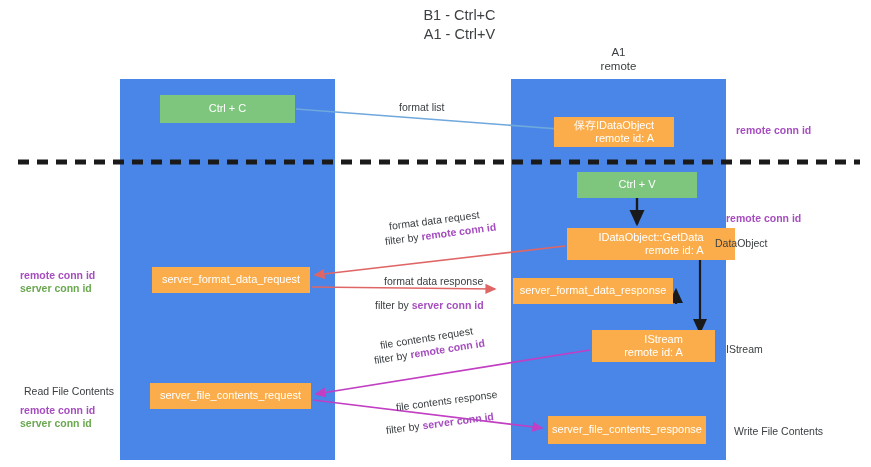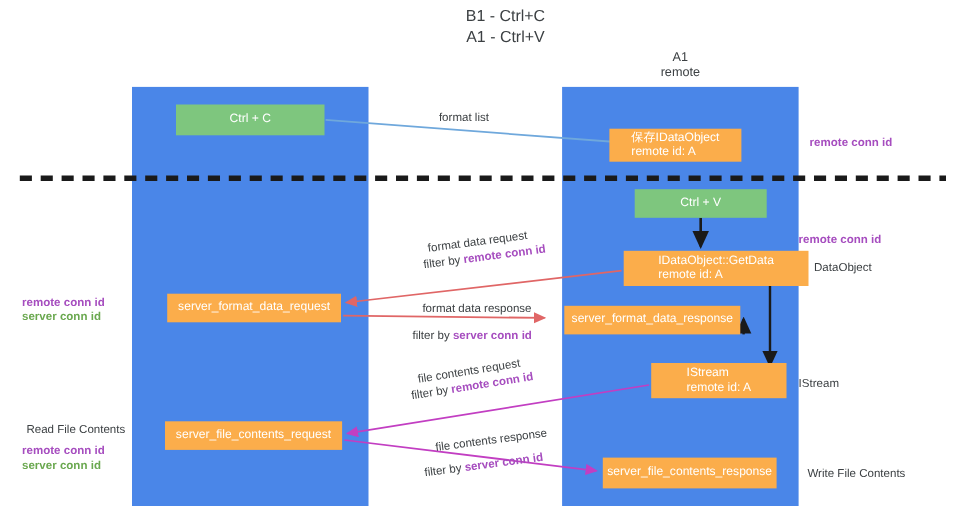--- a/index.html
+++ b/index.html
@@ -30,21 +30,21 @@
   .colhead{
     position:absolute;text-align:center;font-size:11.5px;line-height:14px;
     color:#3c4043;white-space:pre;width:215px;
   }
   #head-b1{left:120px;top:45px;}
   #head-a1{left:511px;top:45px;}
 
   .node{
     position:absolute;box-sizing:border-box;
     display:flex;align-items:center;justify-content:center;
-    text-align:left;color:#ffffff;font-size:11px;line-height:13.5px;
+    text-align:right;color:#ffffff;font-size:11px;line-height:13.5px;
     white-space:pre;
   }
   .node.green{background:#7ec67e;}
   .node.orange{background:#fbad4b;}
 
   #n-ctrlc{left:160px;top:95px;width:135px;height:28px;}
   #n-save{left:554px;top:117px;width:120px;height:30px;}
   #n-ctrlv{left:577px;top:172px;width:120px;height:26px;}
   #n-getdata{left:567px;top:228px;width:168px;height:32px;}
   #n-sfdreq{left:152px;top:267px;width:158px;height:26px;}
@@ -141,21 +141,21 @@
   <div class="edgelabel" style="left:375px;top:298px;"><span>filter by </span><span class="hl-server">server conn id</span></div>
 
   <div class="edgelabel tilt2" style="left:380px;top:338px;">file contents request</div>
   <div class="edgelabel tilt2" style="left:374px;top:353px;"><span>filter by </span><span class="hl-remote">remote conn id</span></div>
 
   <div class="edgelabel tilt1" style="left:396px;top:400px;">file contents response</div>
   <div class="edgelabel tilt1" style="left:386px;top:423px;"><span>filter by </span><span class="hl-server">server conn id</span></div>
 
   <div class="sidelabel remote" style="left:736px;top:123px;">remote conn id</div>
   <div class="sidelabel remote" style="left:726px;top:211px;">remote conn id</div>
-  <div class="sidelabel rightplain" style="left:740px;top:236px;text-align:right;">DataObject</div>
+  <div class="sidelabel rightplain" style="left:715px;top:236px;text-align:right;">DataObject</div>
   <div class="sidelabel rightplain" style="left:726px;top:342px;">IStream</div>
   <div class="sidelabel rightplain" style="left:734px;top:424px;">Write File Contents</div>
 
   <div class="sidelabel remote" style="left:20px;top:268px;">remote conn id</div>
   <div class="sidelabel server" style="left:20px;top:281px;">server conn id</div>
 
   <div class="sidelabel plain" style="left:24px;top:384px;">Read File Contents</div>
   <div class="sidelabel remote" style="left:20px;top:403px;">remote conn id</div>
   <div class="sidelabel server" style="left:20px;top:416px;">server conn id</div>
 

